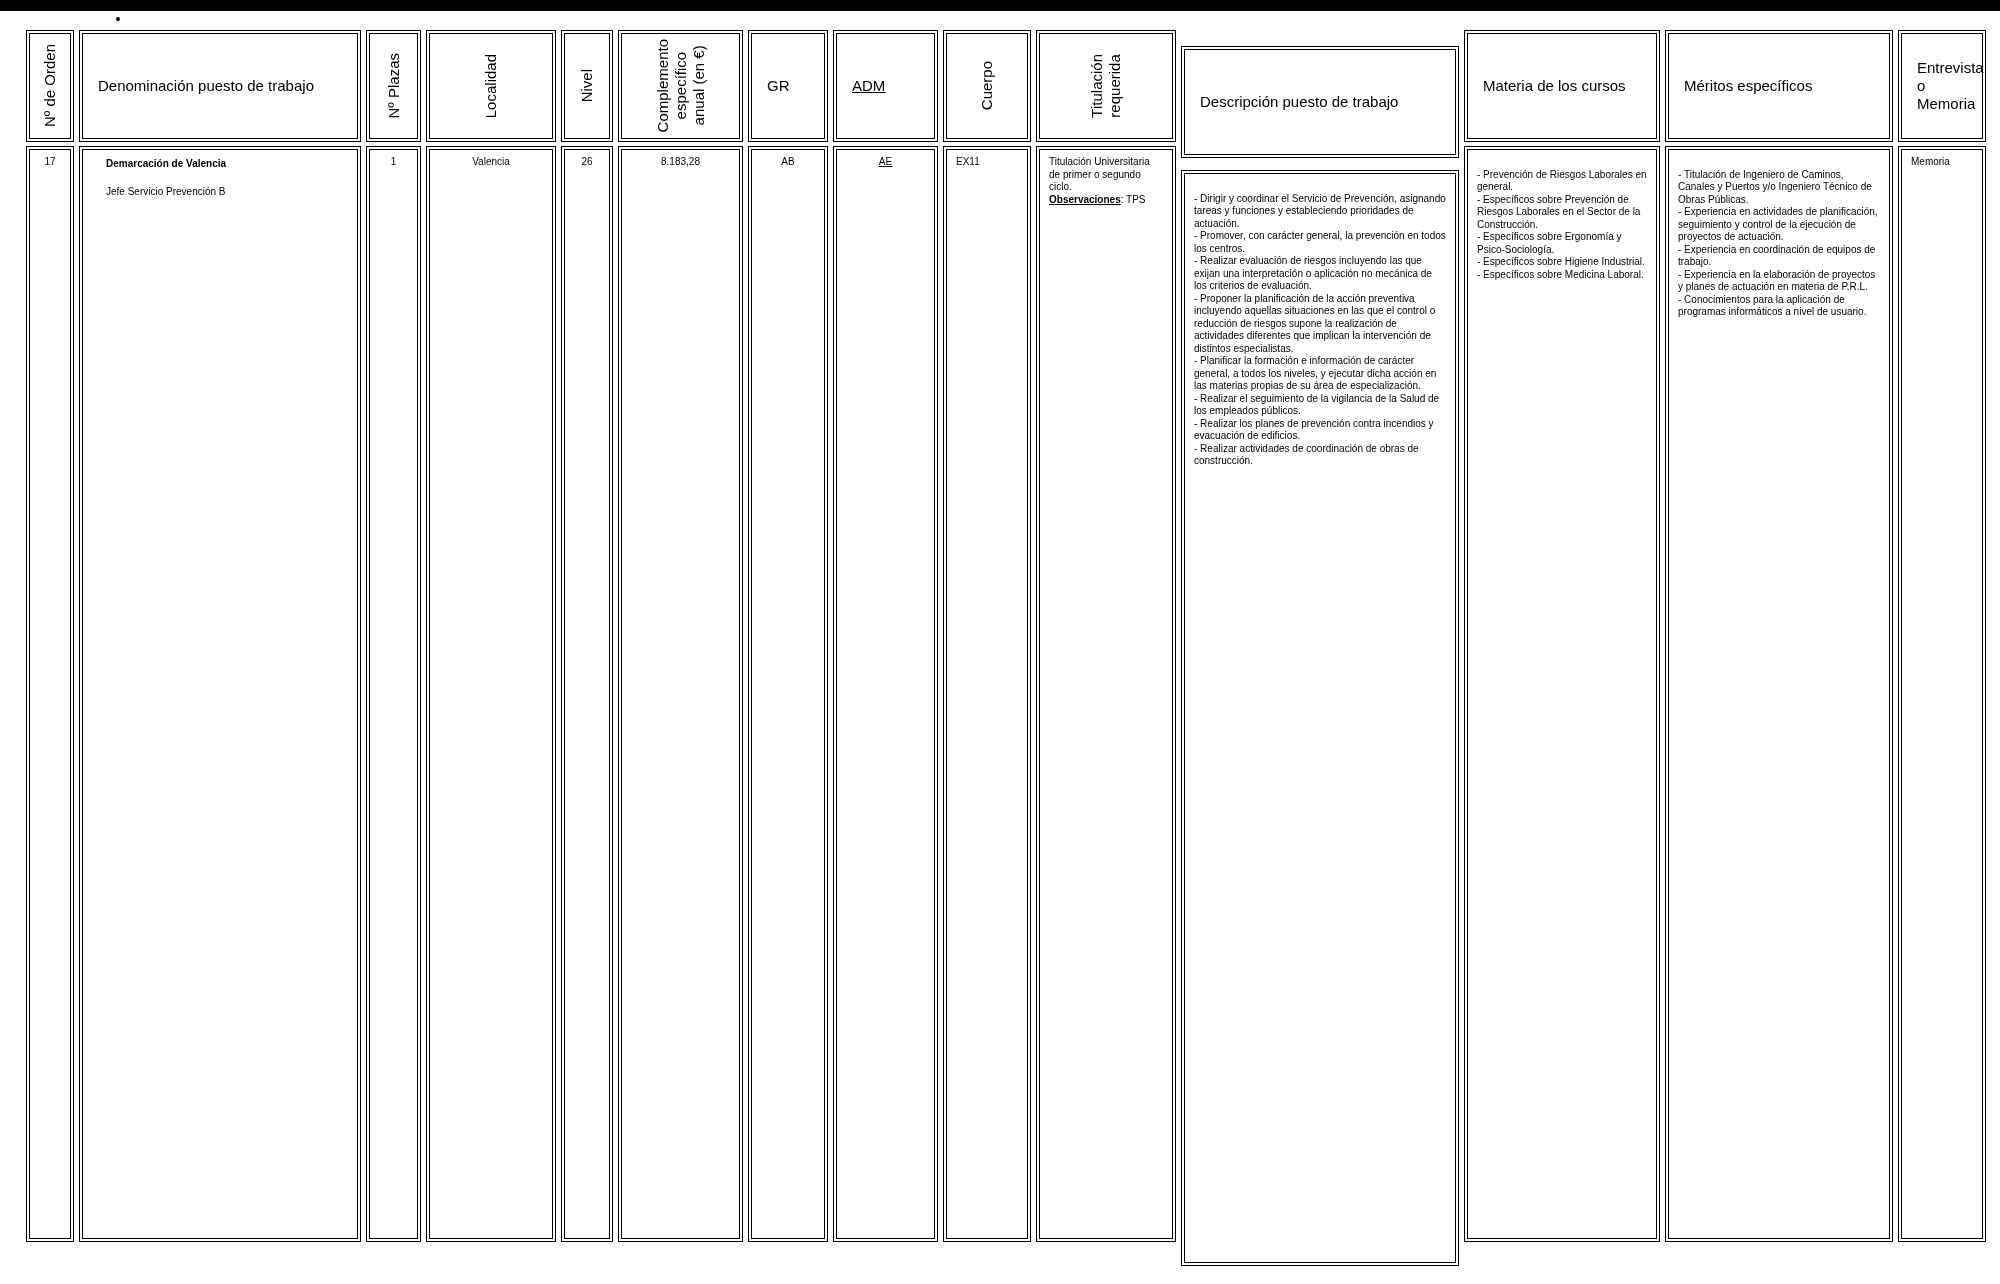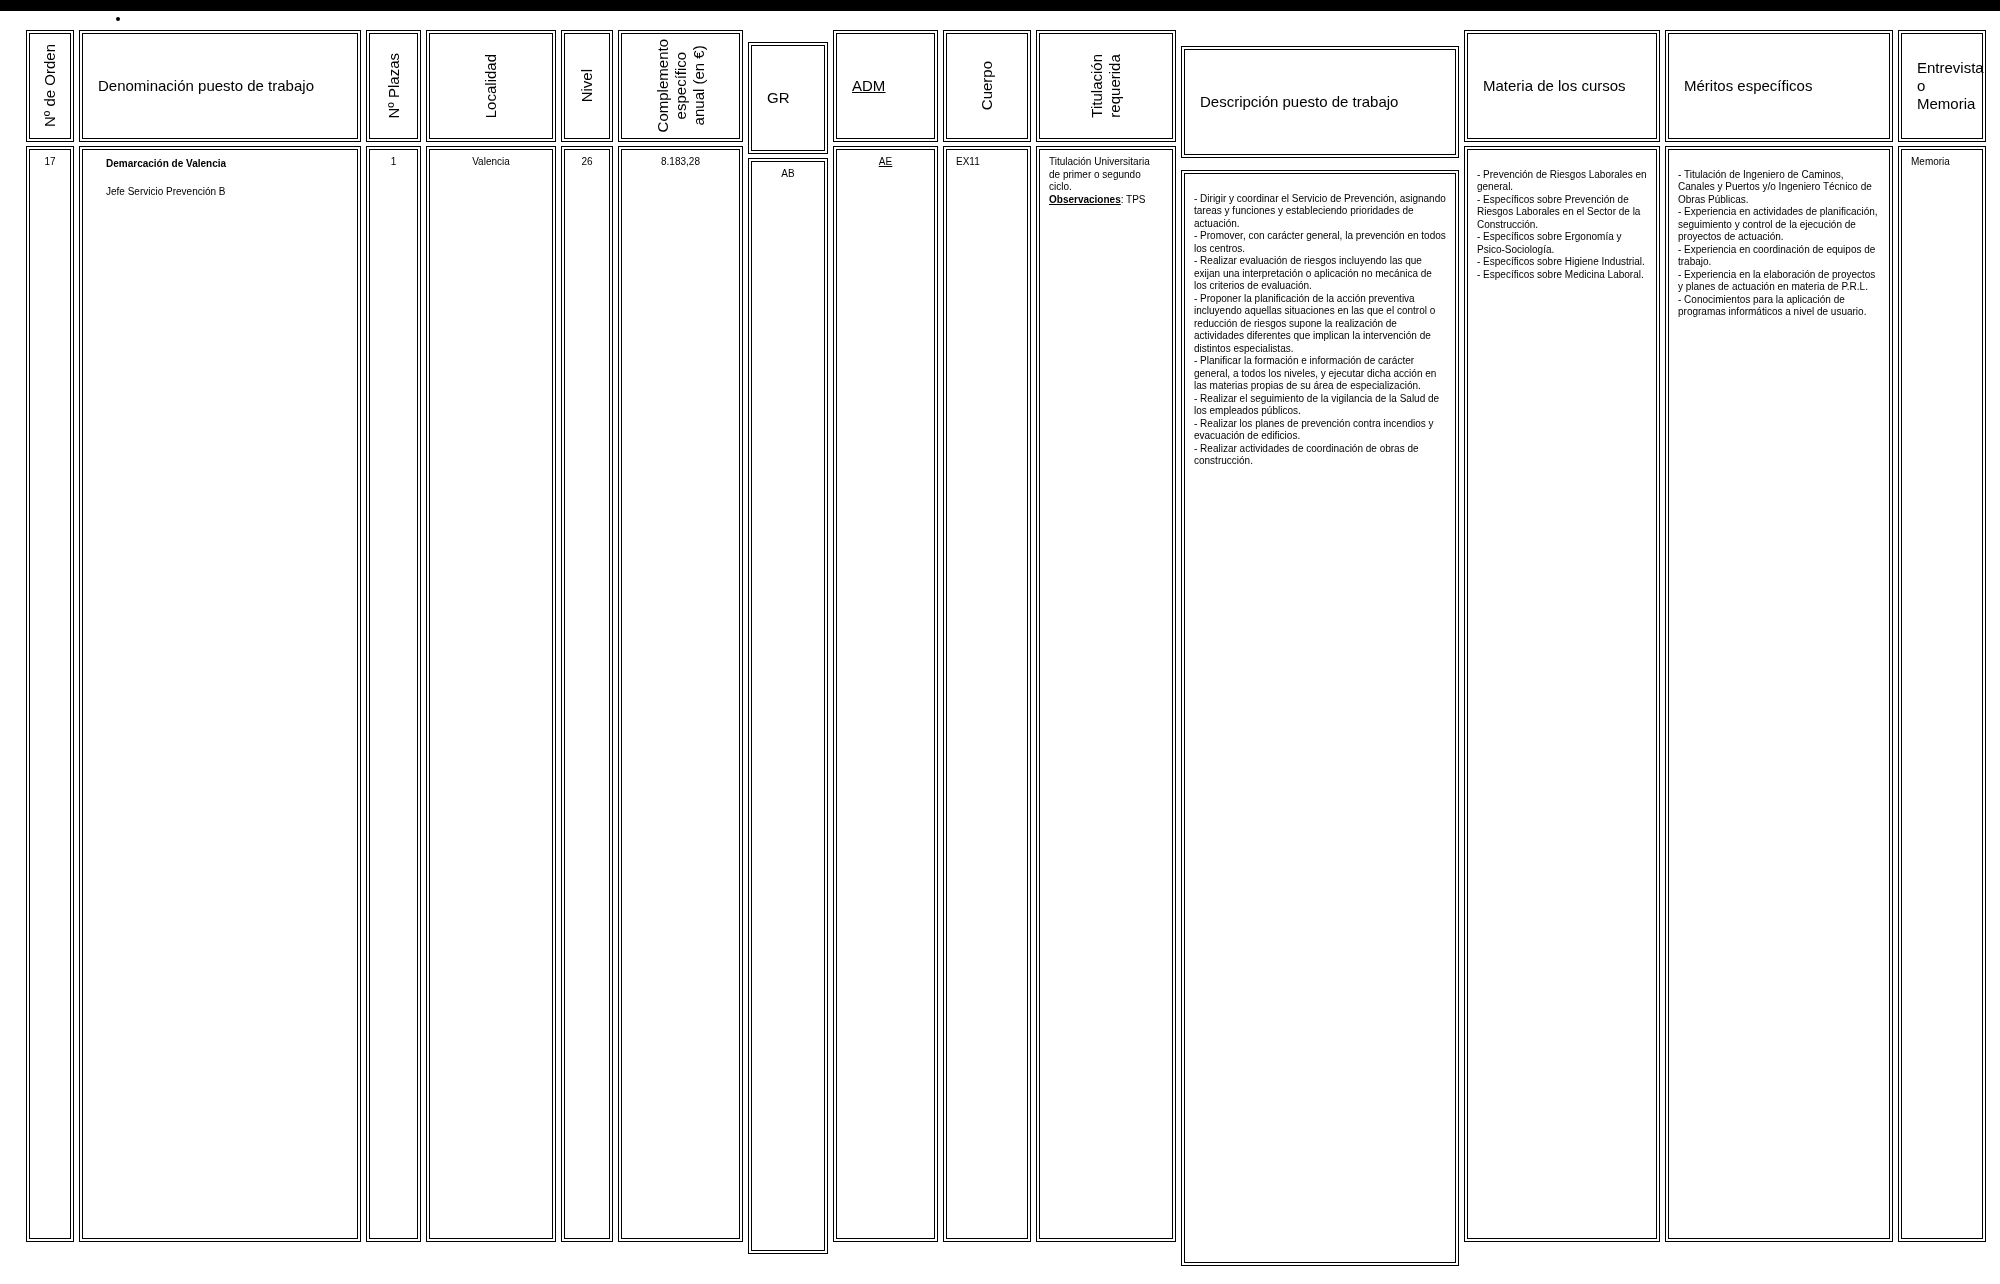--- a/index.html
+++ b/index.html
@@ -18,21 +18,21 @@
   .vert{writing-mode:vertical-rl;transform:rotate(180deg);white-space:pre-line;text-align:center;}
   .body{height:1096px;font-size:10px;line-height:1.25;padding:6px 9px;box-sizing:border-box;}
   .valtop{}
   .center{text-align:center;}
   .prelist{white-space:pre-line;text-align:left;}
   .section-title{font-weight:bold;padding-left:14px;padding-top:2px;}
   .job-name{padding-left:14px;margin-top:15px;}
   .obs{font-weight:bold;text-decoration:underline;}
   
   .c1{width:48px;}  .c2{width:282px;} .c3{width:55px;}  .c4{width:130px;}
-  .c5{width:52px;}  .c6{width:125px;} .c7{width:80px;justify-content:center;}  .c8{width:105px;text-decoration:underline;}
+  .c5{width:52px;}  .c6{width:125px;} .c7{width:80px;}  .c8{width:105px;text-decoration:underline;}
   .c9{width:88px;}  .c10{width:140px;}.c11{width:278px;margin-top:8px;}.c12{width:228px;}
   .c13{width:196px;}.c14{width:88px;}
 </style>
 </head>
 <body>
 
 <div class="scan-top-bar"></div>
 <div class="scan-dot"></div>
 
 <div class="boe-table">

